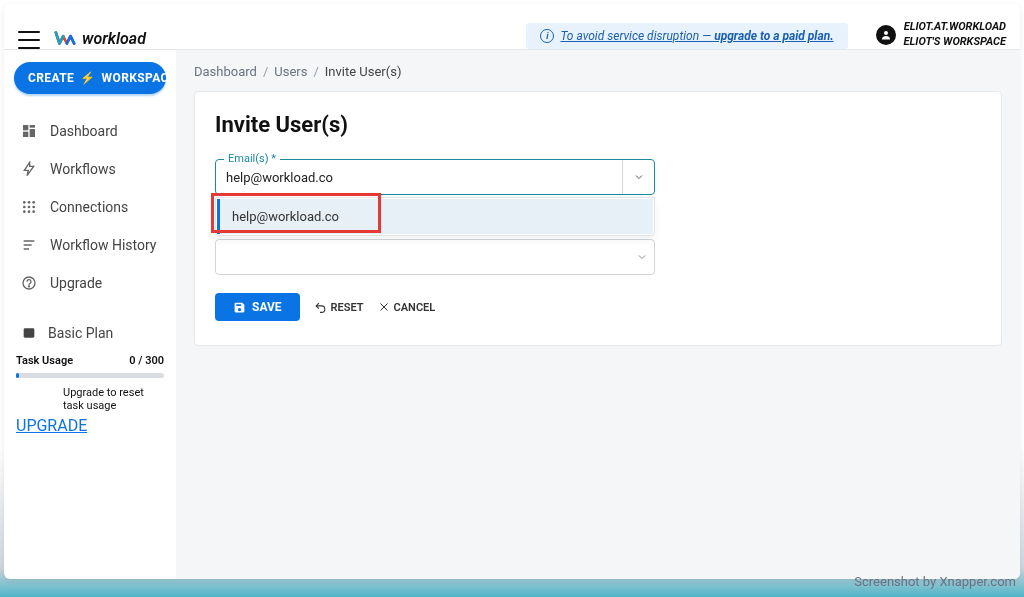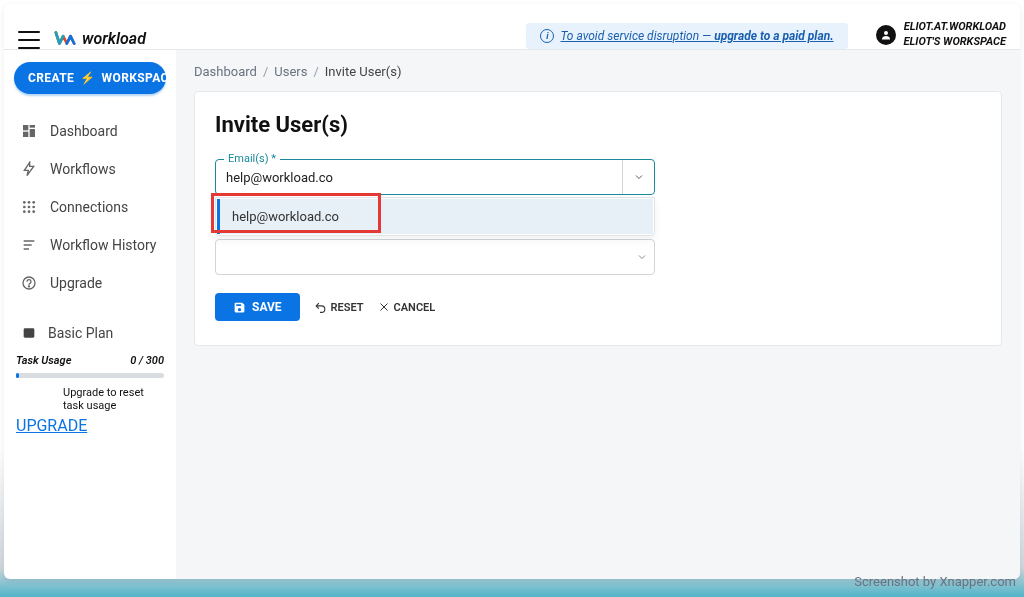--- a/index.html
+++ b/index.html
@@ -24,21 +24,21 @@
   .body { flex: 1; display: flex; overflow: hidden; }
   
   .sidebar { width: 172px; padding: 12px 10px; display: flex; flex-direction: column; }
   .create-btn { background: #0b74e5; color: #fff; border: none; border-radius: 18px; padding: 9px 14px; font-size: 12px; font-weight: 700; letter-spacing: 0.4px; cursor: pointer; display: flex; align-items: center; gap: 6px; box-shadow: 0 2px 2px rgba(11,116,229,0.3); }
   .create-btn .bolt { font-size: 12px; }
   .nav { margin-top: 18px; display: flex; flex-direction: column; }
   .nav-item { display: flex; align-items: center; gap: 12px; padding: 10px 6px; color: #444; font-size: 14px; cursor: pointer; }
   .nav-icon { width: 18px; height: 18px; color: #666; display: flex; align-items: center; justify-content: center; }
   .plan-section { margin-top: 16px; }
   .plan-row { display: flex; align-items: center; gap: 10px; padding: 6px 6px; color: #444; font-size: 14px; }
-  .usage-row { display: flex; justify-content: space-between; font-size: 11px; font-weight: 600; color: #111; padding: 6px 2px 2px; font-style: italic; }
+  .usage-row { display: flex; justify-content: space-between; font-size: 11px; font-weight: 600; color: #111; padding: 6px 2px 2px; }
   .usage-bar { height: 5px; background: #d9dde1; border-radius: 3px; position: relative; margin: 4px 2px; }
   .usage-bar .fill { position: absolute; left: 0; top: 0; bottom: 0; width: 2%; background: #0b74e5; border-radius: 3px; }
   .usage-note { font-size: 11px; font-weight: 400; color: #111; padding: 4px 2px; margin-left: 47px; }
   .upgrade-link { font-size: 16px; color: #0b74e5; text-decoration: underline; padding: 4px 2px; cursor: pointer; }
   
   .main { flex: 1; background: #f4f6f8; padding: 14px 18px; overflow: auto; position: relative; }
   .breadcrumbs { font-size: 13px; color: #6b7280; display: flex; gap: 6px; margin-bottom: 12px; }
   .breadcrumbs .sep { color: #9aa1a9; }
   .breadcrumbs .current { color: #444; }
   .card { background: #fff; border: 1px solid #e5e7eb; border-radius: 4px; padding: 20px 20px 24px; }

